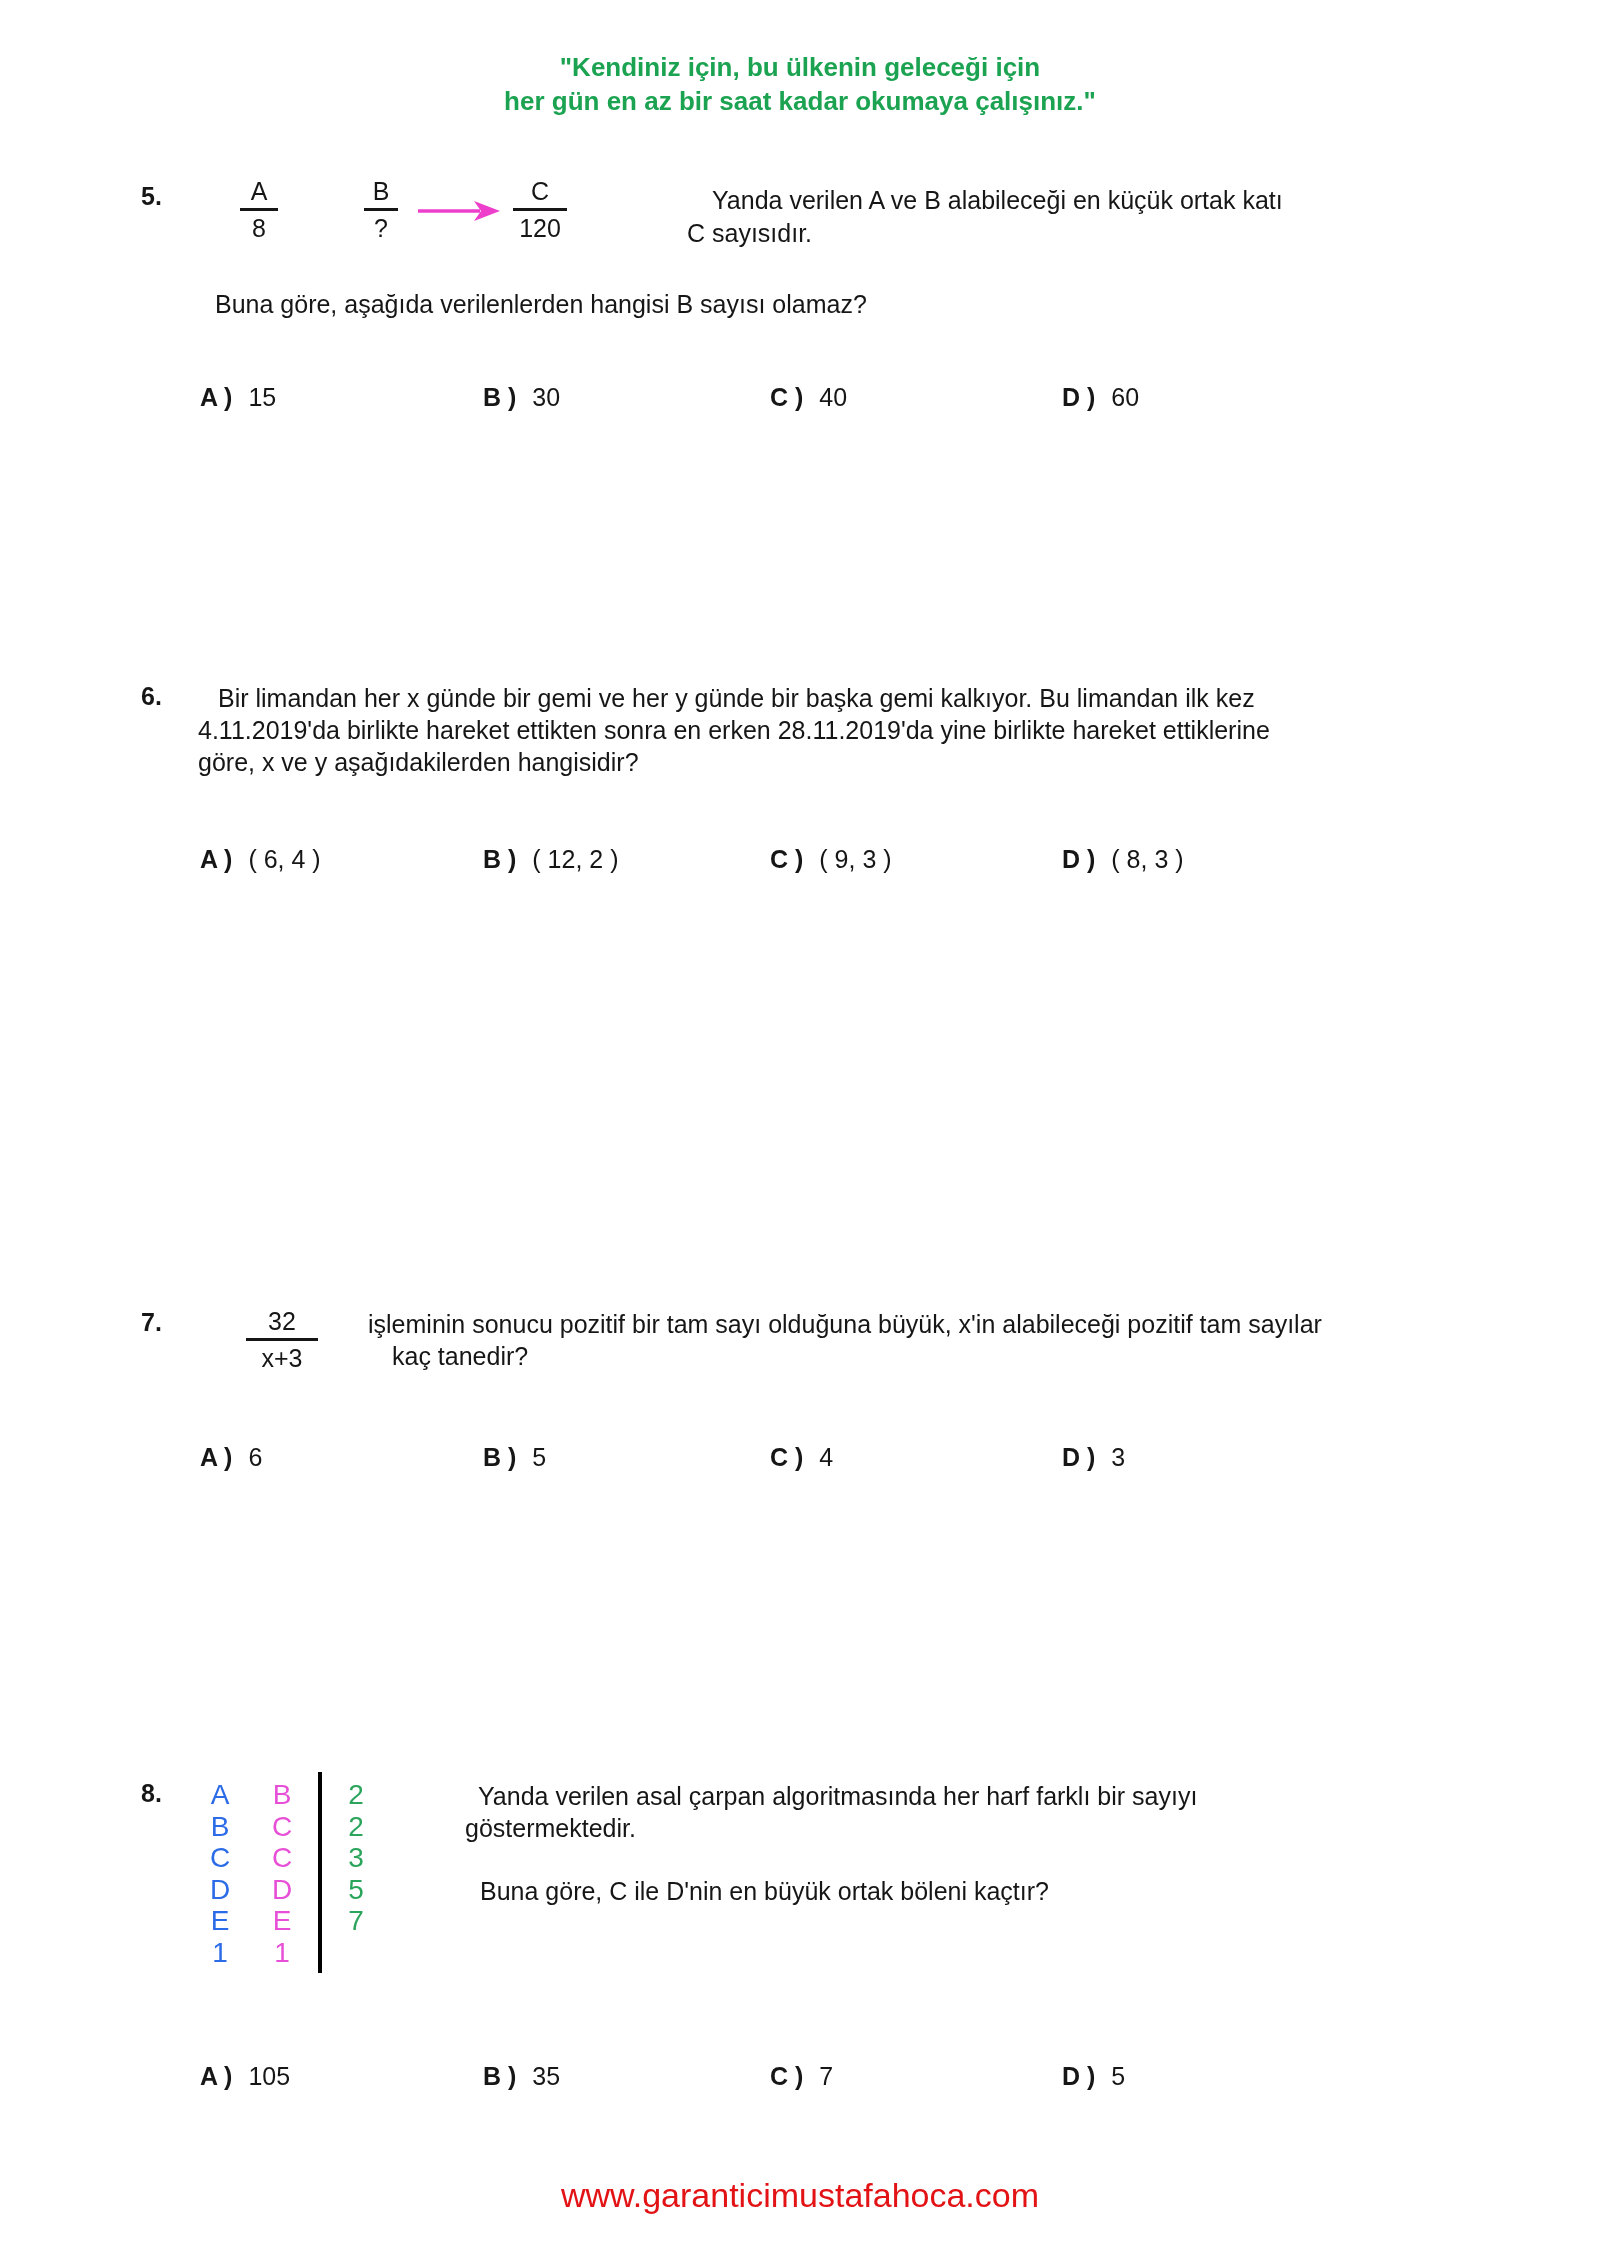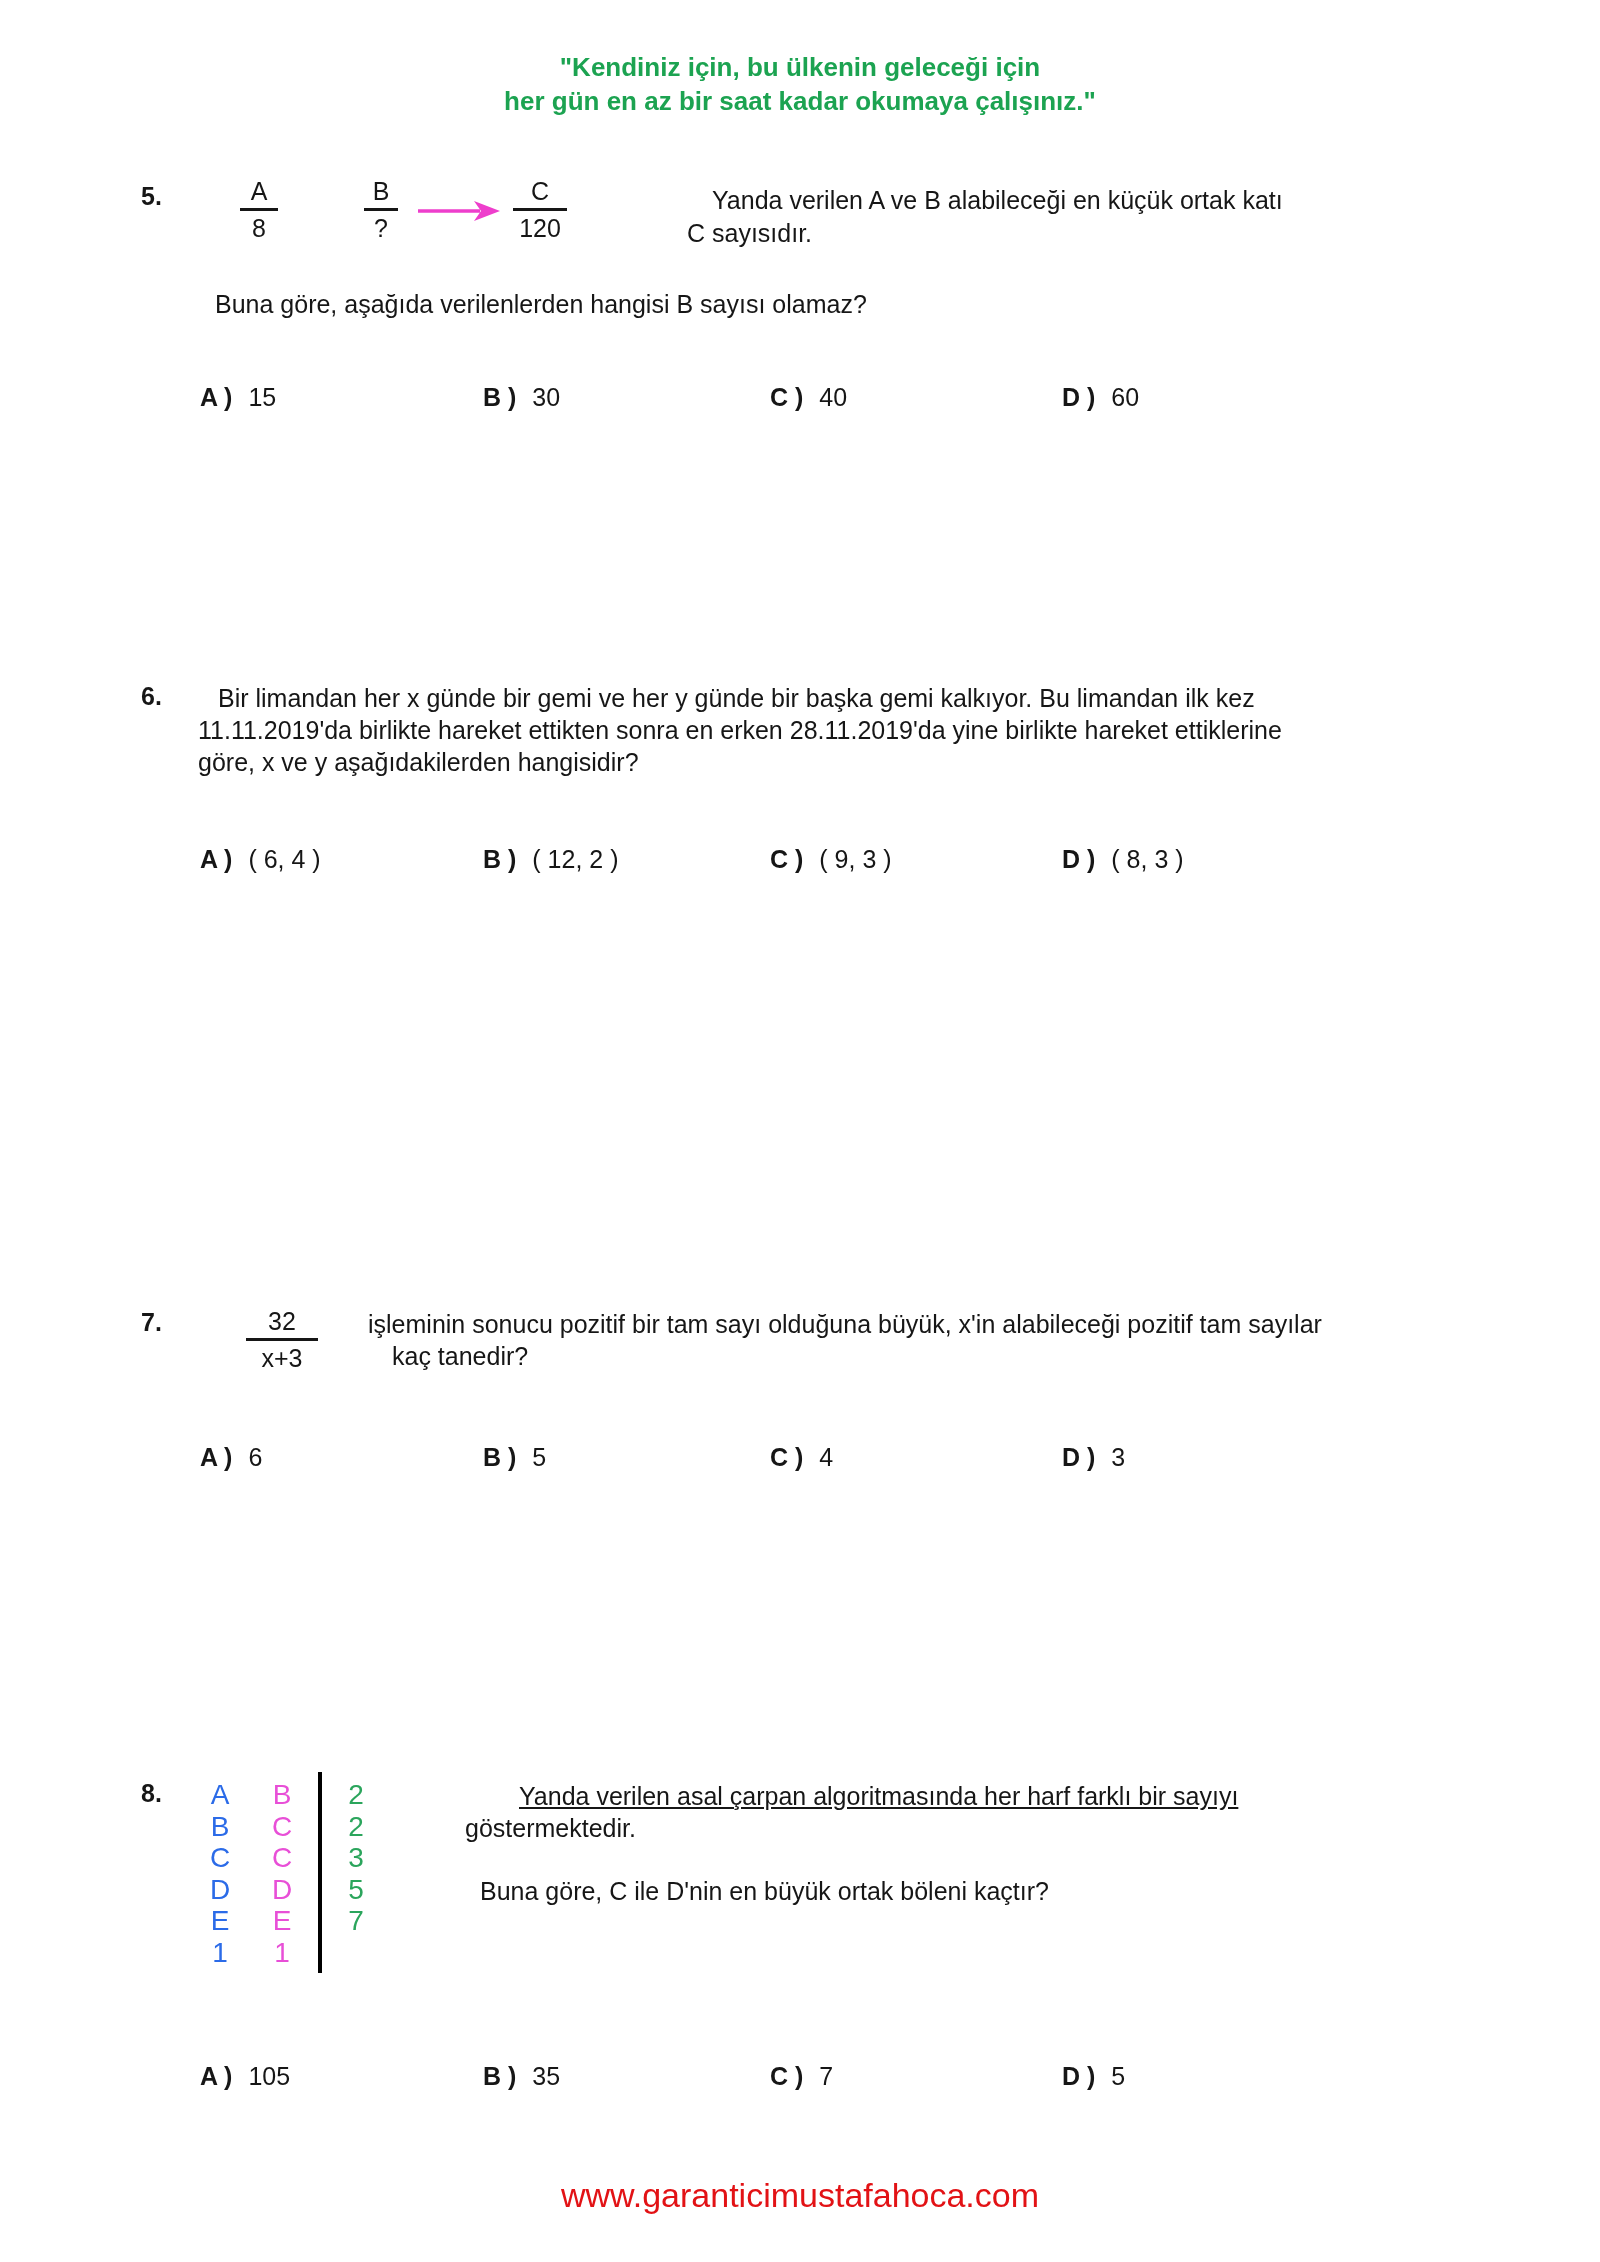--- a/index.html
+++ b/index.html
@@ -80,21 +80,21 @@
   <span class="opt" style="left:770px;">
     <span class="ol">C )</span><span class="ov">40</span>
   </span>
   <span class="opt" style="left:1062px;">
     <span class="ol">D )</span><span class="ov">60</span>
   </span>
 </div>
 
 <div class="abs qnum" style="left:141px; top:682px;">6.</div>
 <div class="abs t" style="left:218px; top:682px;">Bir limandan her x günde bir gemi ve her y günde bir başka gemi kalkıyor. Bu limandan ilk kez</div>
-<div class="abs t" style="left:198px; top:714px;">11.11.2019'da birlikte hareket ettikten sonra en erken 28.11.2019'da yine birlikte hareket ettiklerine</div>
+<div class="abs t" style="left:198px; top:714px;">4.11.2019'da birlikte hareket ettikten sonra en erken 28.11.2019'da yine birlikte hareket ettiklerine</div>
 <div class="abs t" style="left:198px; top:746px;">göre, x ve y aşağıdakilerden hangisidir?</div>
 
 <div class="opts" style="top:845px;">
   <span class="opt" style="left:200px;">
     <span class="ol">A )</span><span class="ov">( 6, 4 )</span>
   </span>
   <span class="opt" style="left:483px;">
     <span class="ol">B )</span><span class="ov">( 12, 2 )</span>
   </span>
   <span class="opt" style="left:770px;">
@@ -150,21 +150,21 @@
 </div>
 <div class="vline" style="left:318px; top:1772px; height:201px;"></div>
 <div class="algo-col col-green" style="left:338px; top:1779px; width:36px;">
   <div>2</div>
   <div>2</div>
   <div>3</div>
   <div>5</div>
   <div>7</div>
 </div>
 
-<div class="abs t" style="left:519px; top:1780px;text-decoration:underline;">Yanda verilen asal çarpan algoritmasında her harf farklı bir sayıyı</div>
+<div class="abs t" style="left:478px; top:1780px;">Yanda verilen asal çarpan algoritmasında her harf farklı bir sayıyı</div>
 <div class="abs t" style="left:465px; top:1812px;">göstermektedir.</div>
 <div class="abs t" style="left:480px; top:1875px;">Buna göre, C ile D'nin en büyük ortak böleni kaçtır?</div>
 
 <div class="opts" style="top:2062px;">
   <span class="opt" style="left:200px;">
     <span class="ol">A )</span><span class="ov">105</span>
   </span>
   <span class="opt" style="left:483px;">
     <span class="ol">B )</span><span class="ov">35</span>
   </span>

